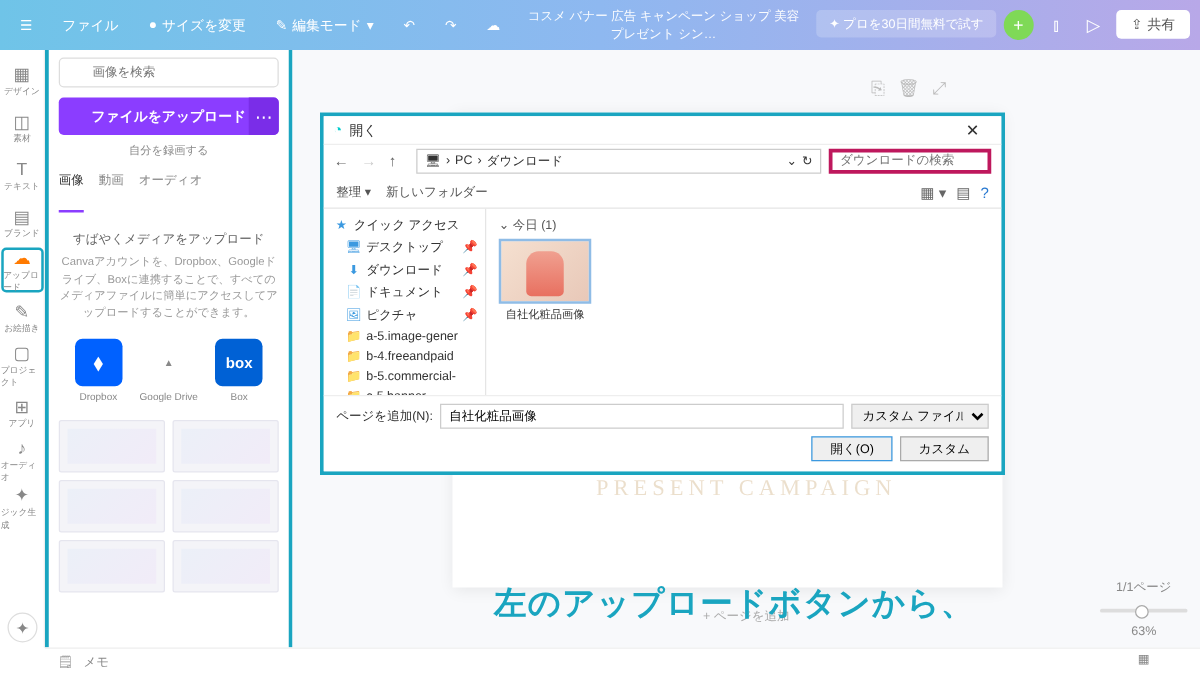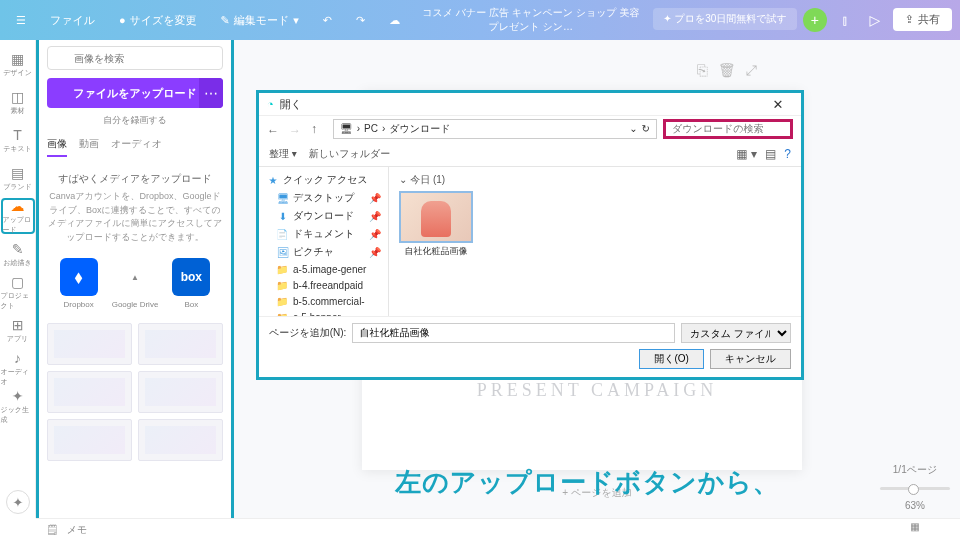--- a/index.html
+++ b/index.html
@@ -23,39 +23,39 @@
 
 
 .panel { position: absolute; left: 36px; top: 40px; width: 198px; bottom: 22px; background: #fff; border-right: 1px solid #eee; padding: 6px 8px; border: 3px solid #1aa5c0; border-top: none; border-bottom: none; border-right: 3px solid #1aa5c0; }
 .search-box { width: 100%; height: 24px; border: 1px solid #ddd; border-radius: 4px; padding: 0 8px 0 26px; font-size: 10px; position: relative; }
 .search-wrap { position: relative; margin-bottom: 8px; }
 .search-icon-pos { position: absolute; left: 8px; top: 5px; font-size: 12px; color: #888; }
 .upload-btn { width: 100%; height: 30px; background: #8b3dff; color: #fff; border: none; border-radius: 4px; font-size: 11px; font-weight: bold; cursor: pointer; position: relative; }
 .upload-more { position: absolute; right: 0; top: 0; width: 24px; height: 30px; background: #7a2de8; border-radius: 0 4px 4px 0; color: #fff; display: flex; align-items: center; justify-content: center; font-size: 14px; }
 .panel-sub { text-align: center; font-size: 9px; color: #888; margin-top: 6px; }
 .tabs { display: flex; gap: 12px; margin-top: 10px; font-size: 10px; color: #888; }
-.tab { padding-bottom: 4px; cursor: pointer; }
+.tab { padding-bottom: 17px; cursor: pointer; }
 .tab.active { color: #333; border-bottom: 2px solid #8b3dff; }
 .media-prompt { text-align: center; font-size: 9px; color: #999; margin-top: 14px; line-height: 1.5; }
 .media-prompt-title { font-size: 10px; color: #666; margin-bottom: 4px; }
 .cloud-row { display: flex; justify-content: center; gap: 14px; margin-top: 14px; }
 .cloud-item { display: flex; flex-direction: column; align-items: center; gap: 4px; font-size: 8px; color: #888; }
 .cloud-box { width: 38px; height: 38px; border-radius: 6px; display: flex; align-items: center; justify-content: center; font-size: 18px; color: #fff; }
 .dropbox { background: #0061ff; }
 .gdrive { width: 38px; height: 38px; display:flex; align-items:center; justify-content:center; }
 .box-svc { background: #0061d5; font-size: 12px; font-weight: bold; }
 .thumb-grid { display: grid; grid-template-columns: 1fr 1fr; gap: 6px; margin-top: 14px; }
 .thumb { height: 42px; background: #f4f4f8; border: 1px solid #e5e5ee; border-radius: 2px; position: relative; overflow: hidden; }
 .thumb::before { content:""; position:absolute; inset:6px; background: linear-gradient(135deg, #e8eef8, #f0e8f8); opacity:0.7; }
 
 
 .canvas { position: absolute; left: 234px; right: 0; top: 40px; bottom: 22px; background: #f8f9fb; }
 .canvas-toolbar { position: absolute; top: 22px; right: 50%; transform: translateX(160px); display: flex; gap: 10px; color: #bbb; font-size: 14px; }
 .canvas-page { position: absolute; left: 48%; transform: translateX(-50%); top: 50px; width: 440px; height: 380px; background: #fff; box-shadow: 0 2px 12px rgba(0,0,0,0.08); }
-.page-faded-text { position:absolute; top: 340px; left: 50%; transform: translateX(-50%); color: #0f172a; font-size: 18px; letter-spacing: 4px; font-family: serif; }
+.page-faded-text { position:absolute; top: 340px; left: 50%; transform: translateX(-50%); color: #a16207; font-size: 18px; letter-spacing: 4px; font-family: serif; }
 .add-page { position: absolute; bottom: 18px; left: 50%; transform: translateX(-50%); font-size: 10px; color: #aaa; }
 
 
 .dialog-frame { position: absolute; left: 256px; top: 90px; width: 548px; height: 290px; border: 3px solid #1aa5c0; background: #fff; z-index: 10; }
 .dlg { position: absolute; inset: 0; background: #fff; font-size: 11px; color: #333; display: flex; flex-direction: column; }
 .dlg-title { height: 22px; display: flex; align-items: center; padding: 0 8px; font-size: 11px; }
 .dlg-title-text { flex: 1; display:flex; align-items:center; gap:6px; }
 .dlg-close { width: 30px; text-align: center; font-size: 13px; cursor: pointer; }
 .dlg-nav { height: 26px; display: flex; align-items: center; padding: 0 8px; gap: 6px; border-top: 1px solid #eee; }
 .nav-arrow { width: 16px; font-size: 12px; color: #666; cursor: pointer; }
@@ -293,21 +293,21 @@
       </div>
     </div>
     <div class="dlg-bottom">
       <div class="filename-row">
         <span>ページを追加(N):</span>
         <input class="filename-input" value="自社化粧品画像" style="">
         <select class="filetype"><option>カスタム ファイル</option></select>
       </div>
       <div class="dlg-buttons">
         <button class="dlg-btn primary">開く(O)</button>
-        <button class="dlg-btn">キャンセル</button>
+        <button class="dlg-btn">カスタム</button>
       </div>
     </div>
   </div>
 </div>
 
 <div class="instruction">
   <div>左のアップロードボタンから、</div>
 </div>
 
 <div class="status">

